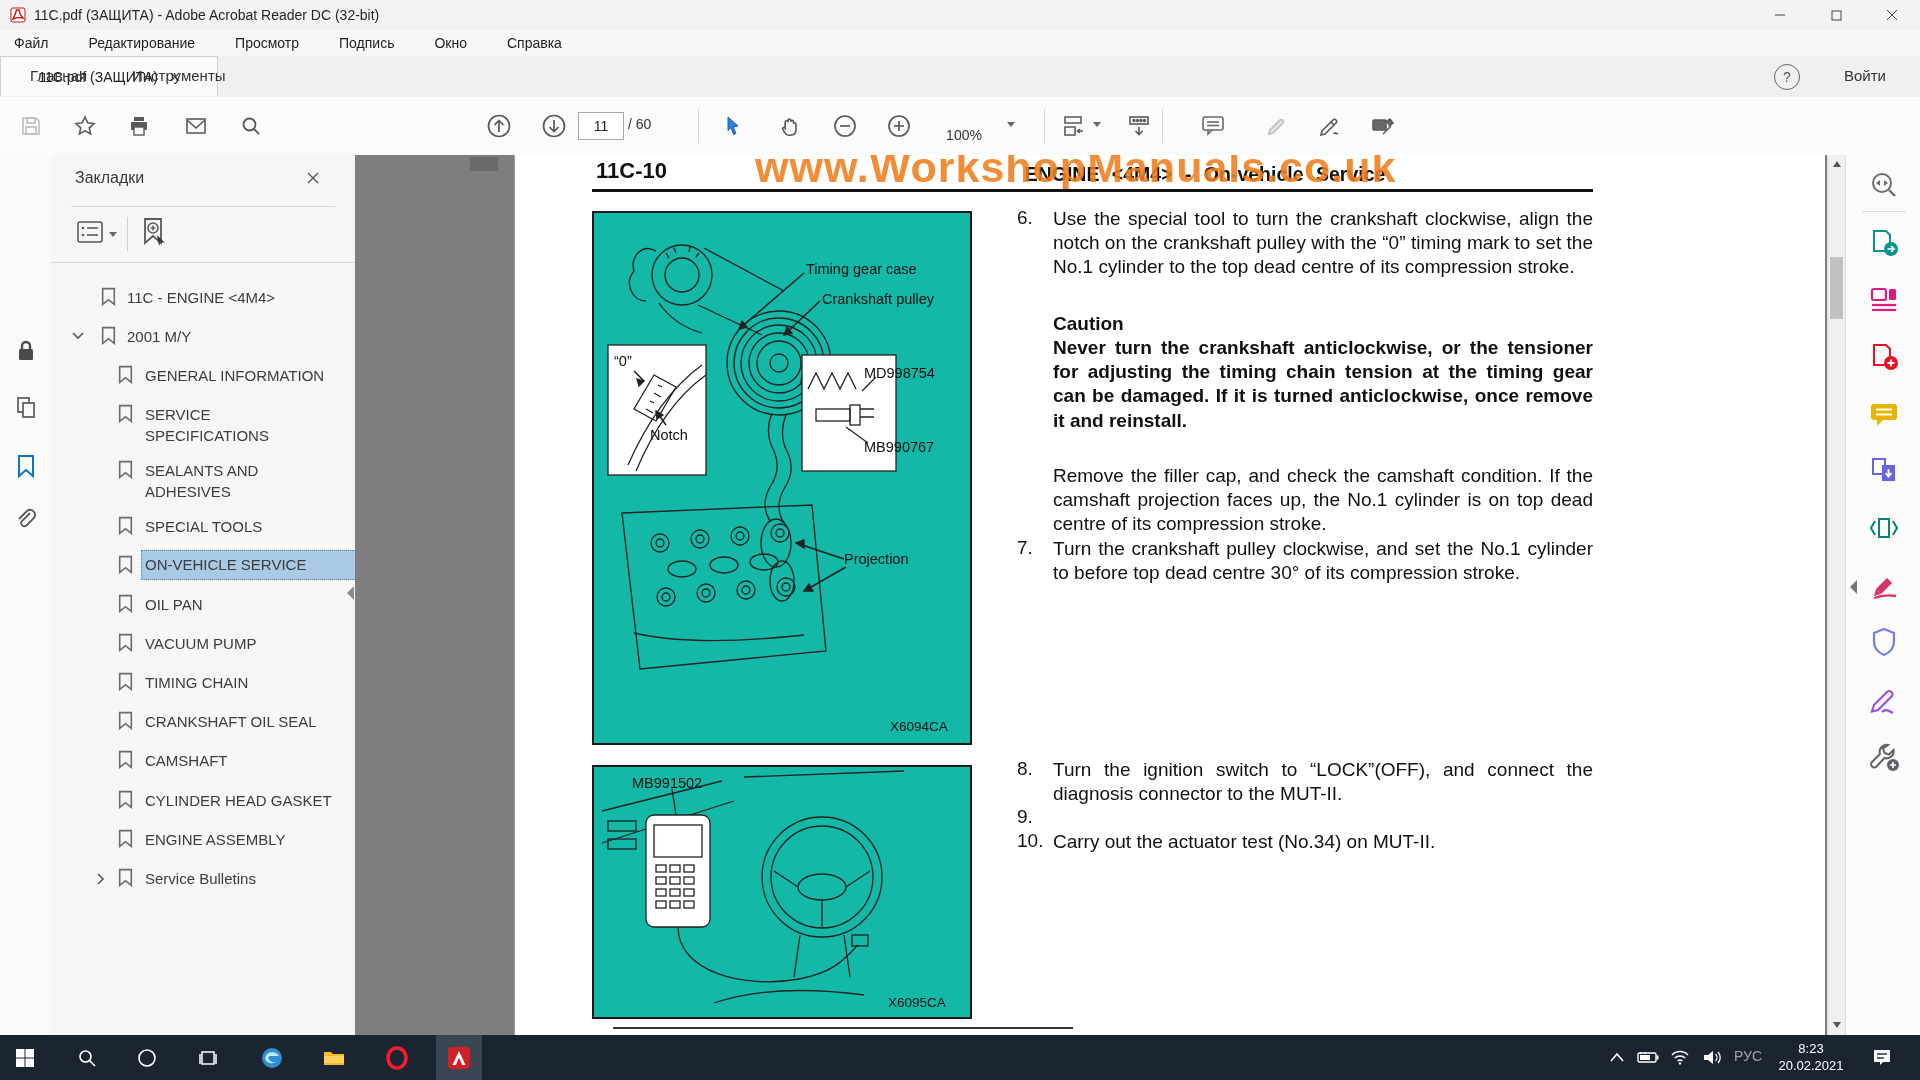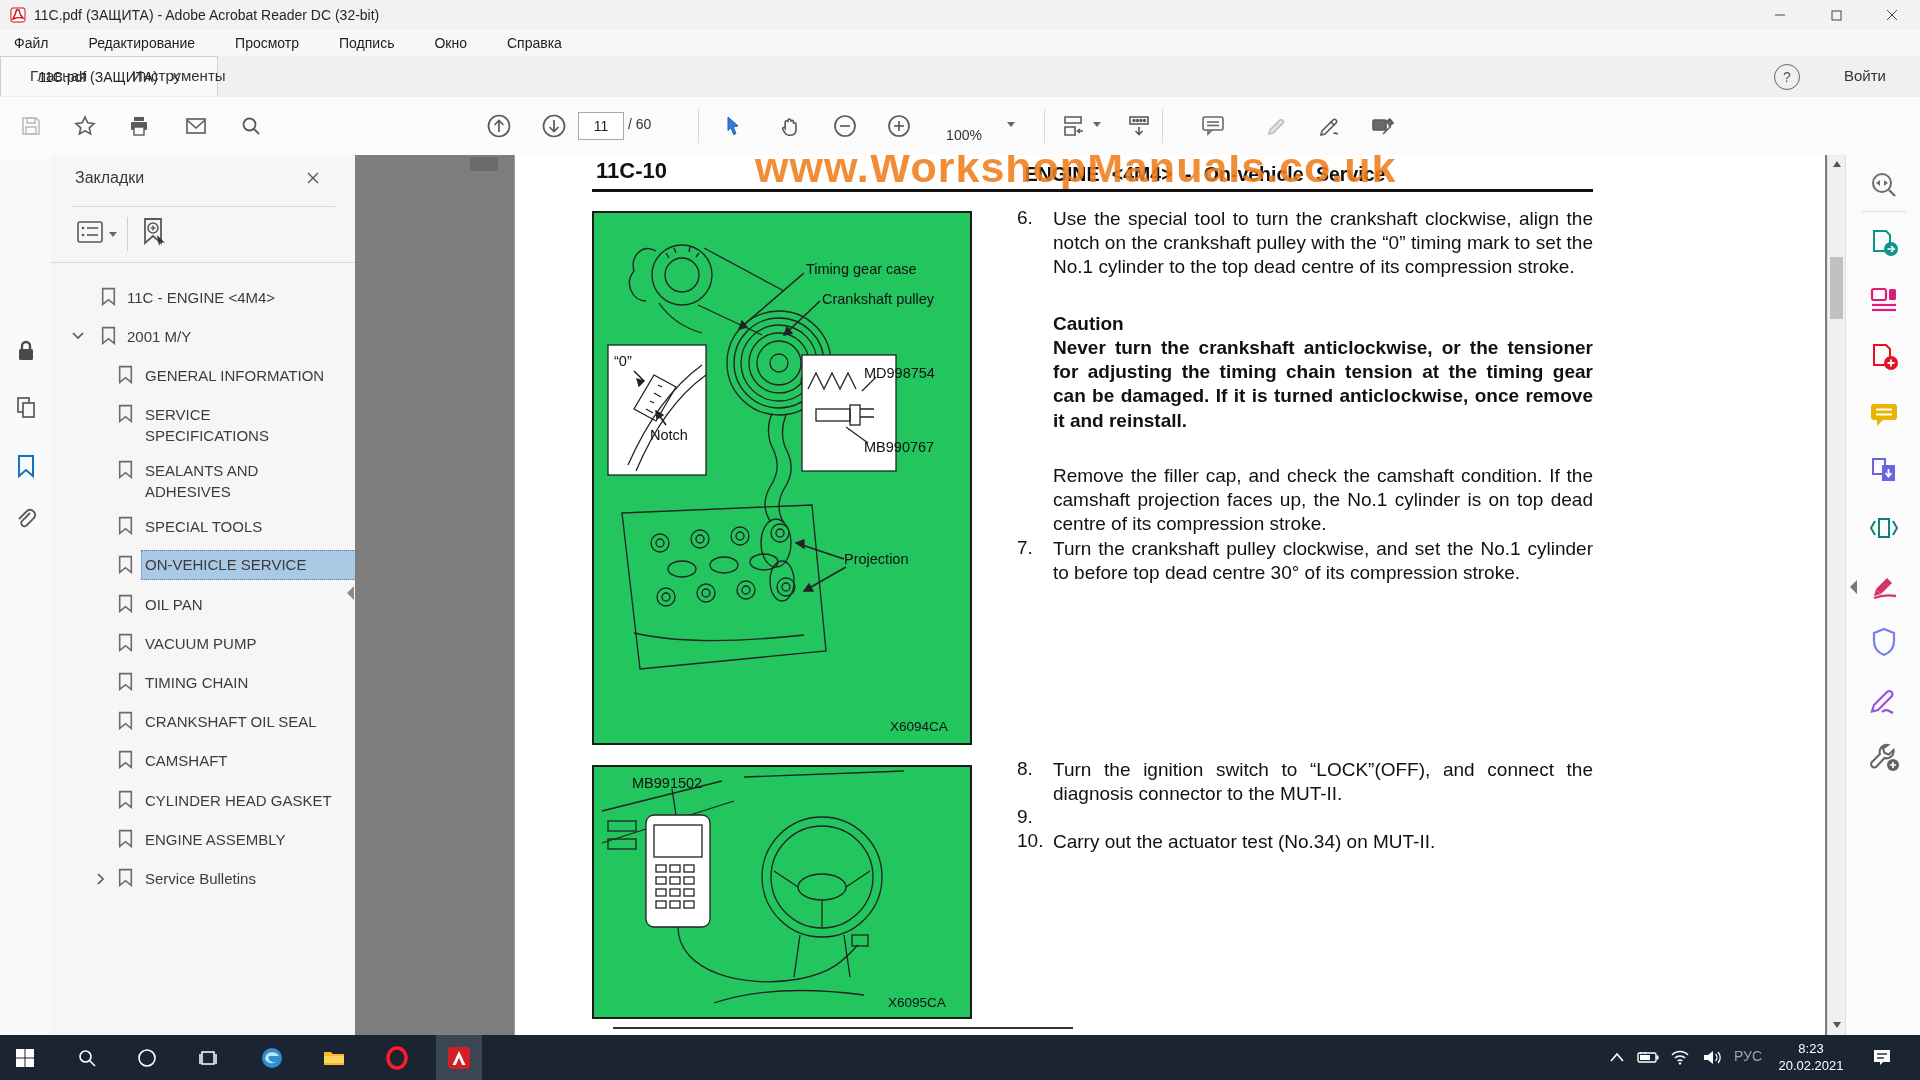--- a/index.html
+++ b/index.html
@@ -32,21 +32,21 @@
   .hr{left:20px;width:264px;height:1px;background:#d7d7d7;}
   .bmrow{left:0;width:304px;position:absolute;}
   .bmico{position:absolute;top:0;}
   .bmtxt{position:absolute;top:0;font-size:15px;color:#3c3c3c;line-height:21px;width:200px;}
   .sel{background:#a9c9e4;outline:1px dotted #4c7fb5;outline-offset:-1px;}
   
   .canvas{left:355px;top:155px;width:1472px;height:880px;background:#7e7e7e;overflow:hidden;}
   .page{position:absolute;left:159px;top:0;width:1310px;height:880px;background:#fff;border-left:1px solid #9a9a9a;}
   .pdftext{position:absolute;font-size:19px;color:#111;line-height:24.2px;text-align:justify;}
   .pdfnum{position:absolute;font-size:19px;color:#111;}
-  .figbox{position:absolute;border:2px solid #1a1a1a;background:#22c55e;}
+  .figbox{position:absolute;border:2px solid #1a1a1a;background:#14b8a6;}
   .figlab{position:absolute;font-size:14.5px;color:#111;white-space:nowrap;}
   .figcode{position:absolute;font-size:13.5px;color:#111;}
   .wm{position:absolute;left:240px;top:-12px;font-size:43px;font-weight:bold;color:#f07d1c;opacity:.88;
     letter-spacing:1px;white-space:nowrap;}
   
   .scrollbar{left:1827px;top:155px;width:18px;height:880px;background:#f0f0f0;border-left:1px solid #ddd;}
   .rpanel{left:1845px;top:155px;width:75px;height:880px;background:#fbfbfb;border-left:1px solid #e0e0e0;}
   .rtool{left:22px;width:32px;height:32px;position:absolute;}
   
   .taskbar{left:0;top:1035px;width:1920px;height:45px;background:#1b2531;}

